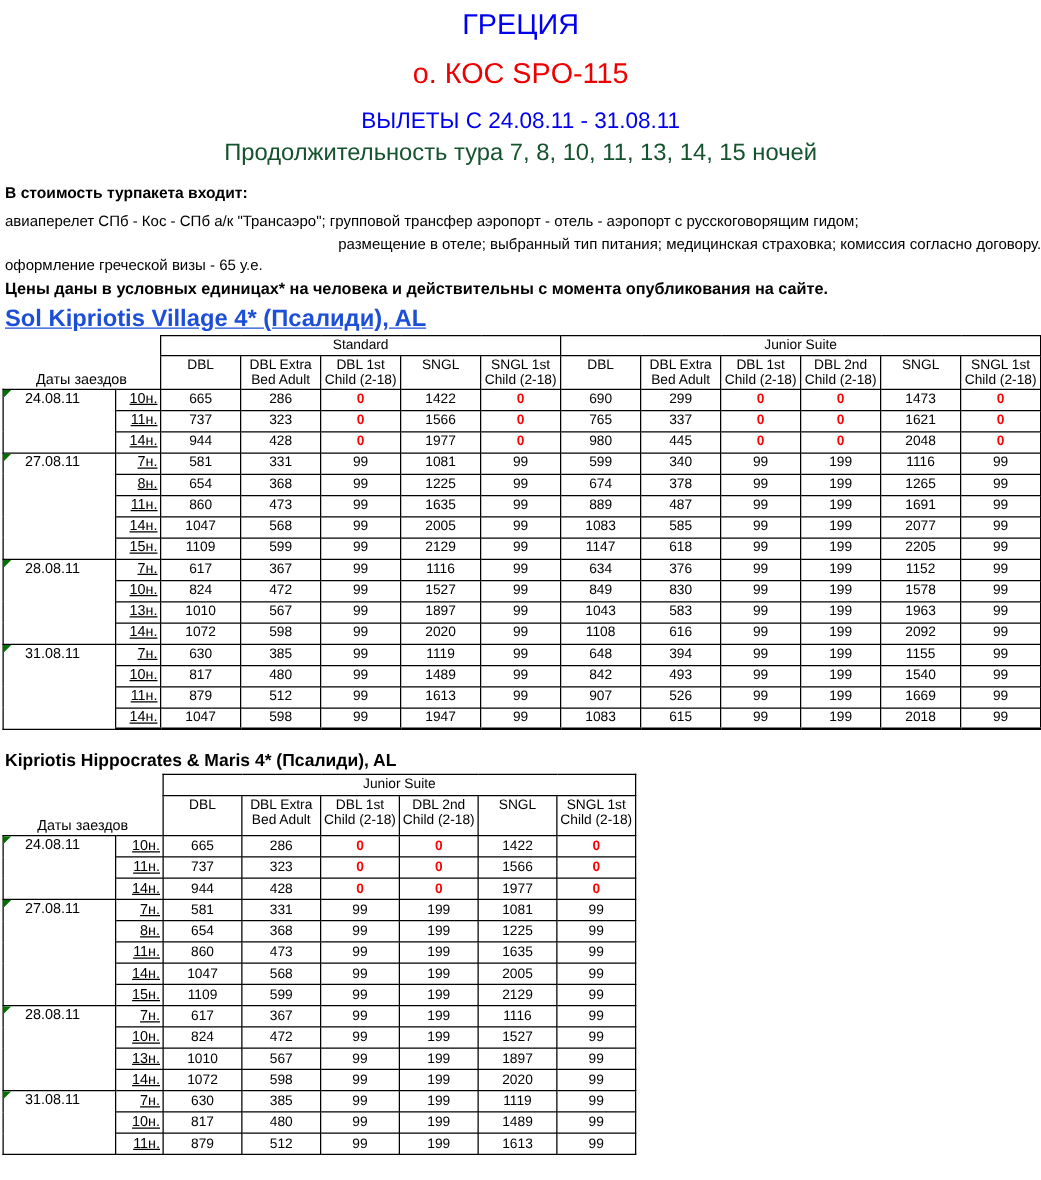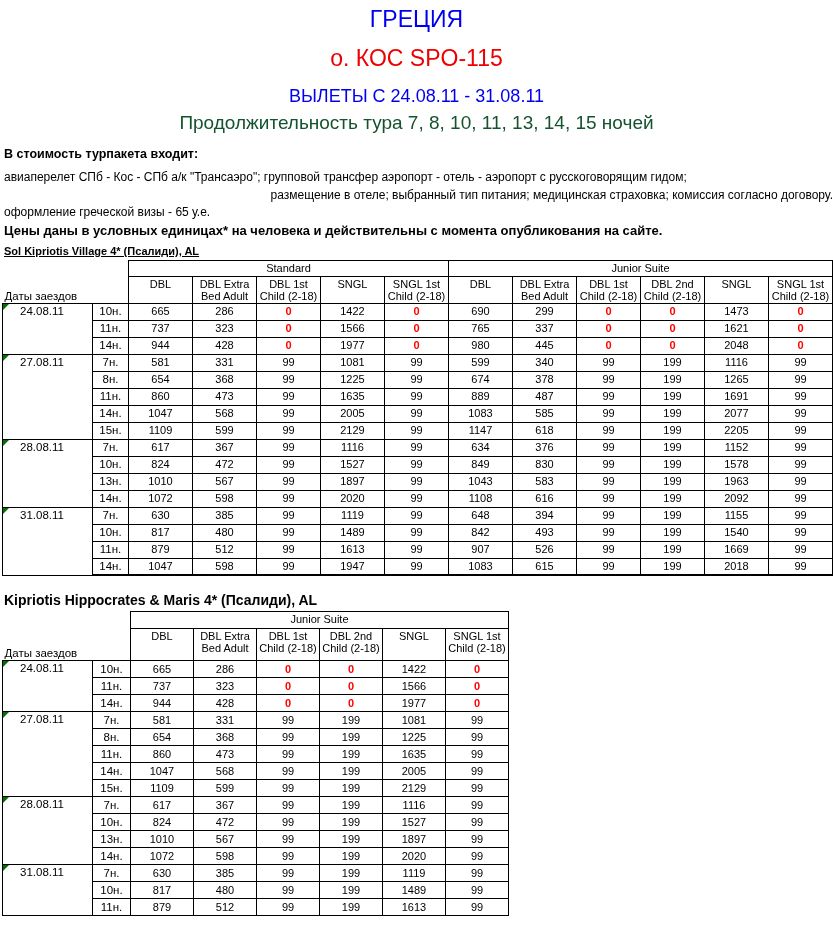--- a/index.html
+++ b/index.html
@@ -17,33 +17,33 @@
   .copy{margin:13px 0 0 4px;font-size:12px;}
   .copy p{margin:0;}
   .copy .b{font-weight:bold;font-size:12.5px;}
   .copy .in1{margin-top:9px;}
   .copy .in2{margin-top:4px;text-align:right;}
   .copy .ex-h{margin-top:12px;}
   .copy .ex1{margin-top:3px;}
   .copy .note{margin-top:4px;font-size:13px;}
 
   
-  .hotel-link{display:inline-block;margin:7px 0 0 4px;font-size:11px;font-weight:bold;
-              color:#000000;text-decoration:underline;}
+  .hotel-link{display:inline-block;margin:7px 0 0 4px;font-size:19px;font-weight:bold;
+              color:#1d4ed8;text-decoration:underline;}
   .hotel-title{margin:16px 0 3px 4px;font-size:14px;font-weight:bold;color:#000;}
 
   
   table.price-table{border-collapse:collapse;table-layout:fixed;margin-left:2px;margin-top:1px;}
   table.price-table td,table.price-table th{
       border:1px solid #000;font-size:11px;font-weight:normal;
       padding:0 2px;line-height:1.12;overflow:hidden;white-space:nowrap;}
   table.price-table thead th{vertical-align:top;text-align:center;padding-top:1px;}
-  table.price-table td.corner{border:none;vertical-align:bottom;text-align:left;font-size:11.5px;}
+  table.price-table td.corner{border:none;vertical-align:bottom;text-align:center;font-size:11.5px;}
   table.price-table td.date{vertical-align:top;text-align:left;position:relative;padding-top:1px;font-size:11.5px;padding-left:17px;}
-  table.price-table td.nights{text-align:center;font-size:11.5px;}
+  table.price-table td.nights{text-align:right;font-size:11.5px;text-decoration:underline;}
   table.price-table td.val{text-align:center;}
   table.price-table td.zero{color:#ff0000;font-weight:bold;}
   table.price-table tbody tr{height:17px;}
   table.price-table tbody tr.last-row td{border-bottom:2px solid #000;}
   .corner-mark{position:absolute;top:0;left:0;width:0;height:0;
                border-top:6px solid #007000;border-right:6px solid transparent;}
 </style>
 </head>
 <body>
 

